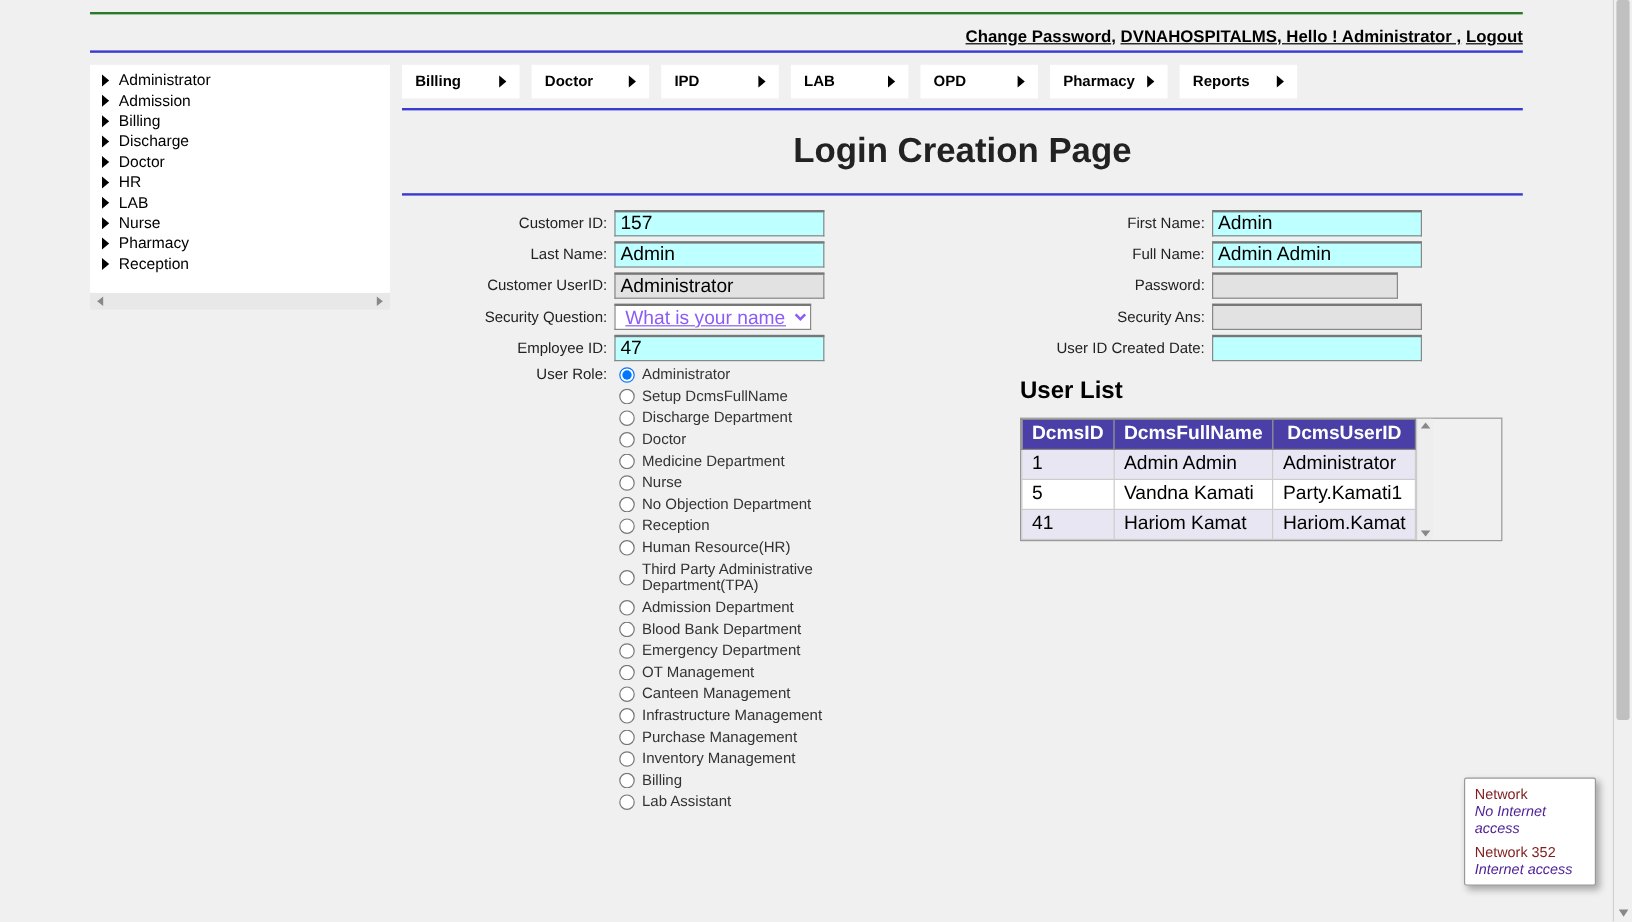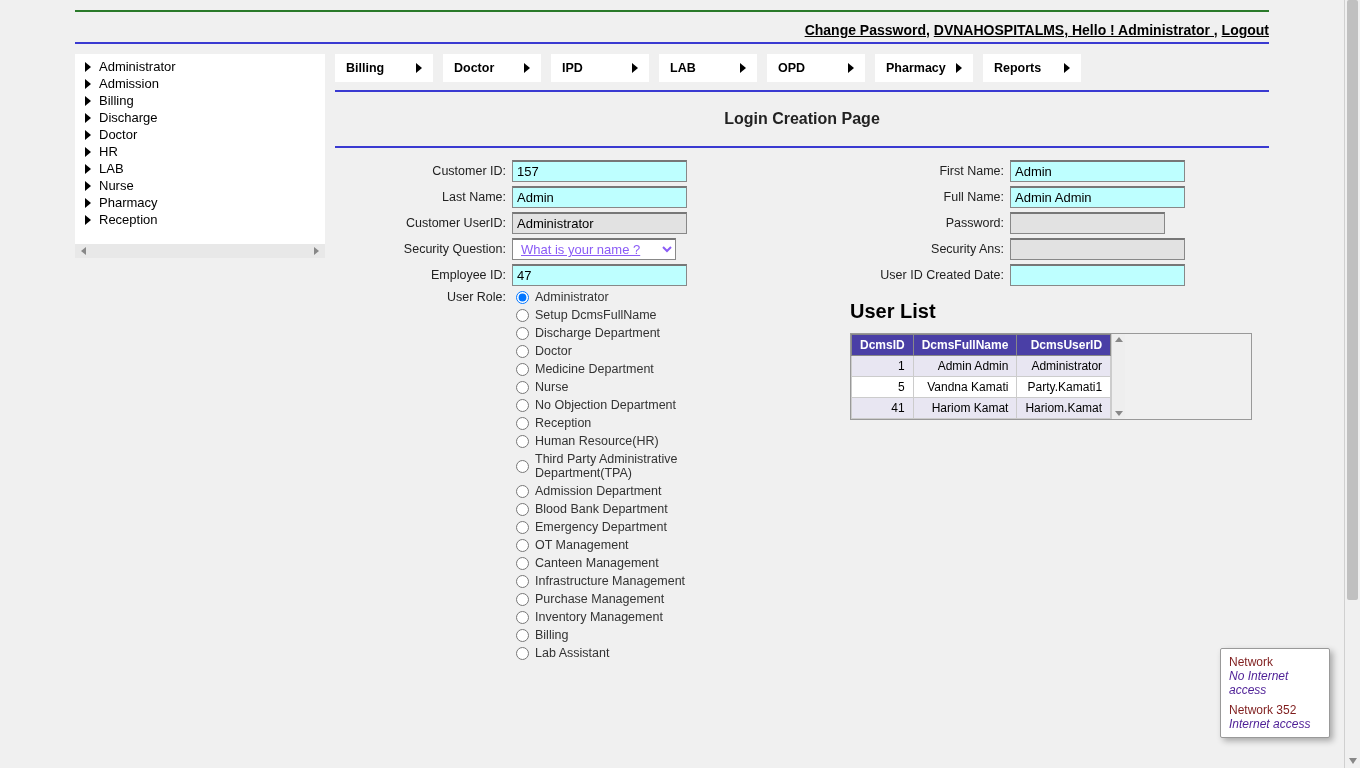--- a/index.html
+++ b/index.html
@@ -67,40 +67,40 @@
   .topmenu { display:flex; gap:10px; flex-wrap: nowrap; padding-bottom: 8px;}
   .menu-btn {
     background:#fff; border:1px solid transparent; padding:6px 10px; width:98px;
     display:flex; justify-content:space-between; align-items:center; font-weight:bold;
     font-size:12.5px; cursor:pointer;
   }
   .menu-btn .arrow {
     width:0;height:0;border-top:5px solid transparent;border-bottom:5px solid transparent;border-left:6px solid #000;
   }
 
-  .page-title { text-align:center; font-size:16px; font-weight:bold; margin: 18px 0 18px 0; color:#222;}
+  .page-title { text-align:center; font-size:29px; font-weight:bold; margin: 18px 0 18px 0; color:#222;}
   .form-wrap { margin: 0 auto; max-width: 900px; display:flex; gap:96px;}
   .col { flex:1; }
   .row { display:flex; align-items:center; margin-bottom:4px; }
   .lbl { width: 160px; text-align:right; padding-right:6px; font-size:12.5px; color:#222;}
   .fld { flex:1; }
   input.txt, select.sel {
     width: 175px; height:22px; border:1px solid #888; border-top:2px solid #777;
-    font-size:13px; padding:1px 4px;
+    font-size:16px; padding:1px 4px;
   }
   input.cyan { background:#beffff; }
   input.grey { background:#e2e2e2; }
   select.sel { width: 164px; background:#fff; color:#8b5cf6;text-decoration:underline;}
   .radios { padding-left: 4px; }
   .radios label { display:flex; align-items:center; font-size:12.5px; color:#333; margin-bottom:4px; cursor:pointer;}
   .radios input { margin:0 6px 0 0; }
 
   .userlist-title { font-size:20px; font-weight:bold; margin:14px 0 10px 0; }
   .tbl-wrap { display:inline-block; border:1px solid #999; position:relative; }
-  table.ul { border-collapse:collapse; font-size:12px;text-align:right; }
+  table.ul { border-collapse:collapse; font-size:16px; }
   table.ul th {
     background:#4a3fa6; color:#fff; font-weight:bold; padding:3px 8px;
     border:1px solid #888;
   }
   table.ul td { padding:3px 8px; border:1px solid #ccc; }
   table.ul tr:nth-child(odd) td { background:#e8e6f2; }
   table.ul tr:nth-child(even) td { background:#fff; }
   .tbl-scroll {
     width:14px; background:#eee; display:flex; flex-direction:column; justify-content:space-between;
     border-left:1px solid #ccc;

